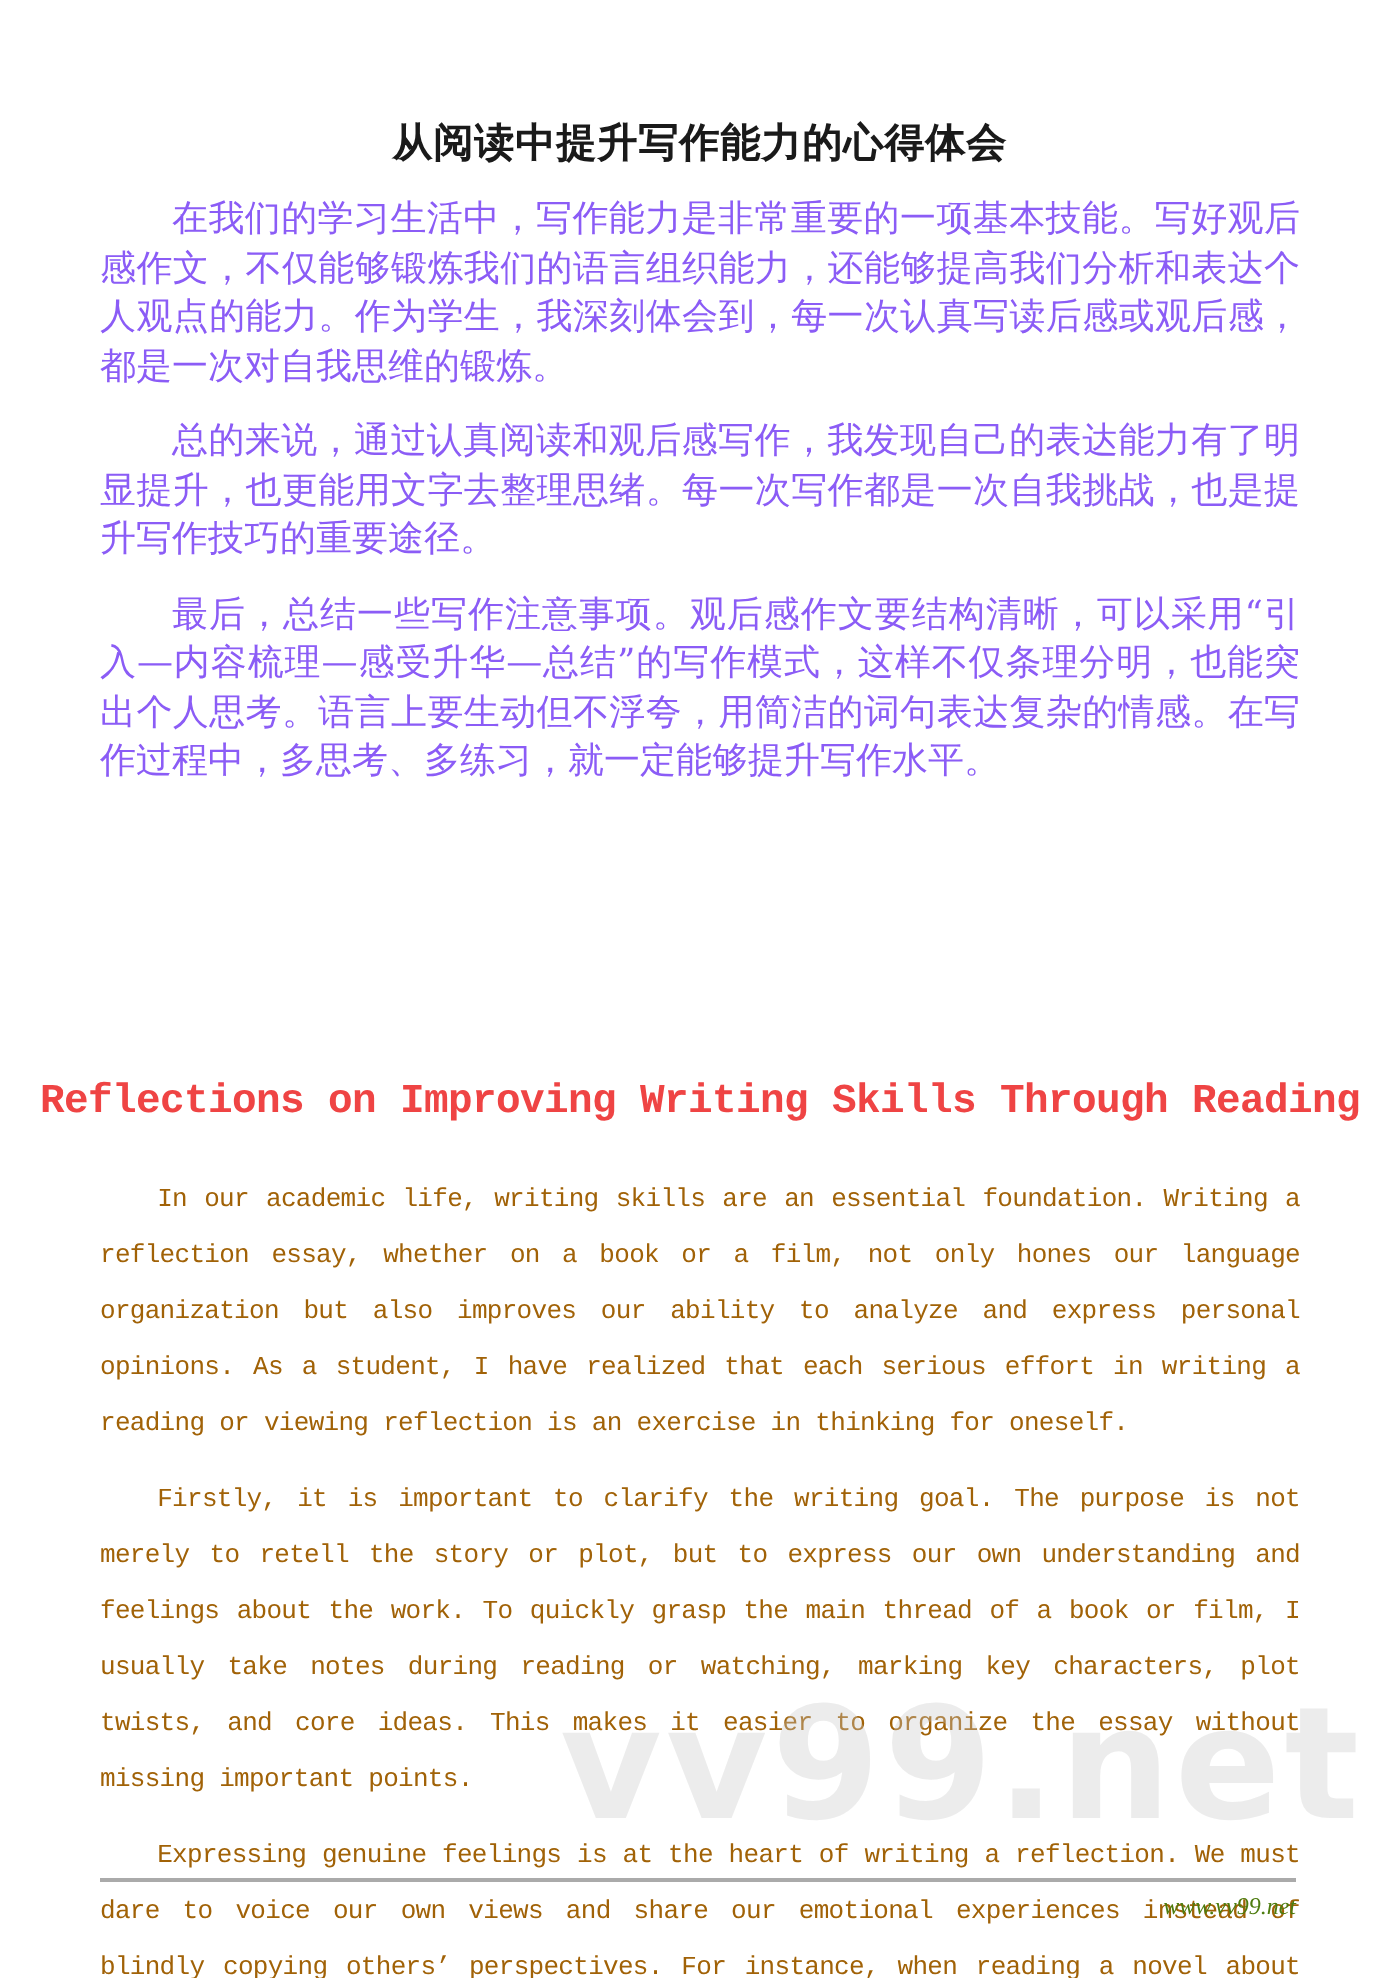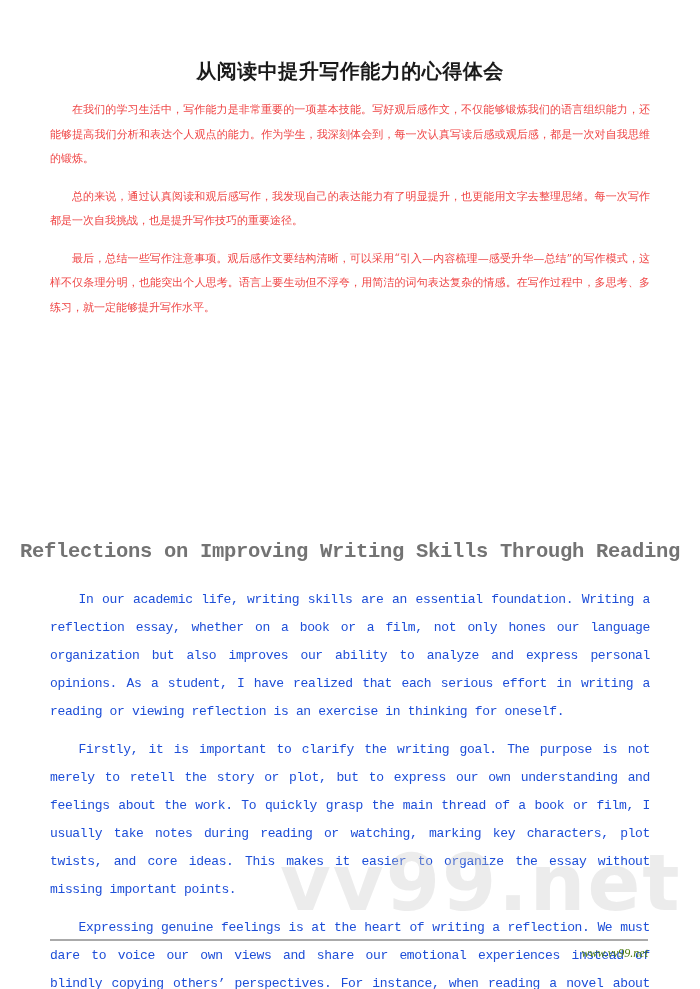--- a/index.html
+++ b/index.html
@@ -8,32 +8,32 @@
       color: #2a2a2a;
     }
     .page { position: absolute; left: 0; top: 0; width: 700px; height: 989px; }
     .cn-title {
       position: absolute; left: 0; top: 58px; width: 700px; text-align: center;
       font-family: "DejaVu Serif", serif; font-weight: bold; font-size: 20px; color: #1a1a1a;
       letter-spacing: 0.5px;
     }
     .cn-section { position: absolute; left: 50px; top: 98px; width: 600px; }
     .cn-p {
-      font-family: "DejaVu Serif", serif; font-size: 11px; line-height: 24.5px;
-      margin: 0 0 13px 0; text-indent: 2em; text-align: justify; color: #ef4444;
+      font-family: "DejaVu Serif", serif; font-size: 18px; line-height: 24.5px;
+      margin: 0 0 13px 0; text-indent: 2em; text-align: justify; color: #8b5cf6;
     }
     .en-title {
       position: absolute; left: 0; top: 540px; width: 700px; text-align: center;
-      font-family: "Liberation Mono", monospace; font-weight: bold; font-size: 20.5px; color: #737373;
+      font-family: "Liberation Mono", monospace; font-weight: bold; font-size: 20.5px; color: #ef4444;
       letter-spacing: -0.3px;
     }
     .en-section { position: absolute; left: 50px; top: 586px; width: 600px; }
     .en-p {
       font-family: "Liberation Mono", monospace; font-size: 13px; line-height: 28px;
-      margin: 0 0 10px 0; text-indent: 2.2em; text-align: justify; color: #1d4ed8;
+      margin: 0 0 10px 0; text-indent: 2.2em; text-align: justify; color: #a16207;
       letter-spacing: -0.35px; word-spacing: 0px;
     }
     .watermark {
       position: absolute; left: 280px; top: 838px;
       font-family: "DejaVu Sans", sans-serif; font-weight: bold; font-size: 78px;
       color: rgba(200,200,200,0.35); letter-spacing: 2px; pointer-events: none; text-align: center;
     }
     .rule {
       position: absolute; left: 50px; top: 939px; width: 598px; height: 0;
       border-top: 2px solid #aaaaaa;

